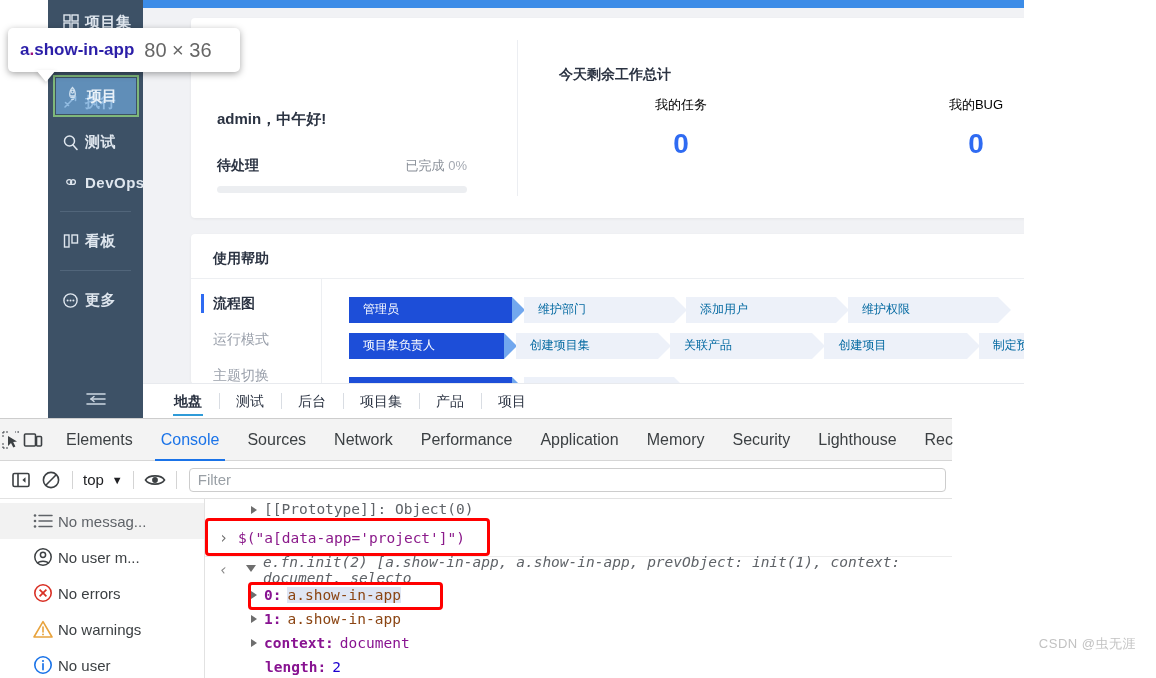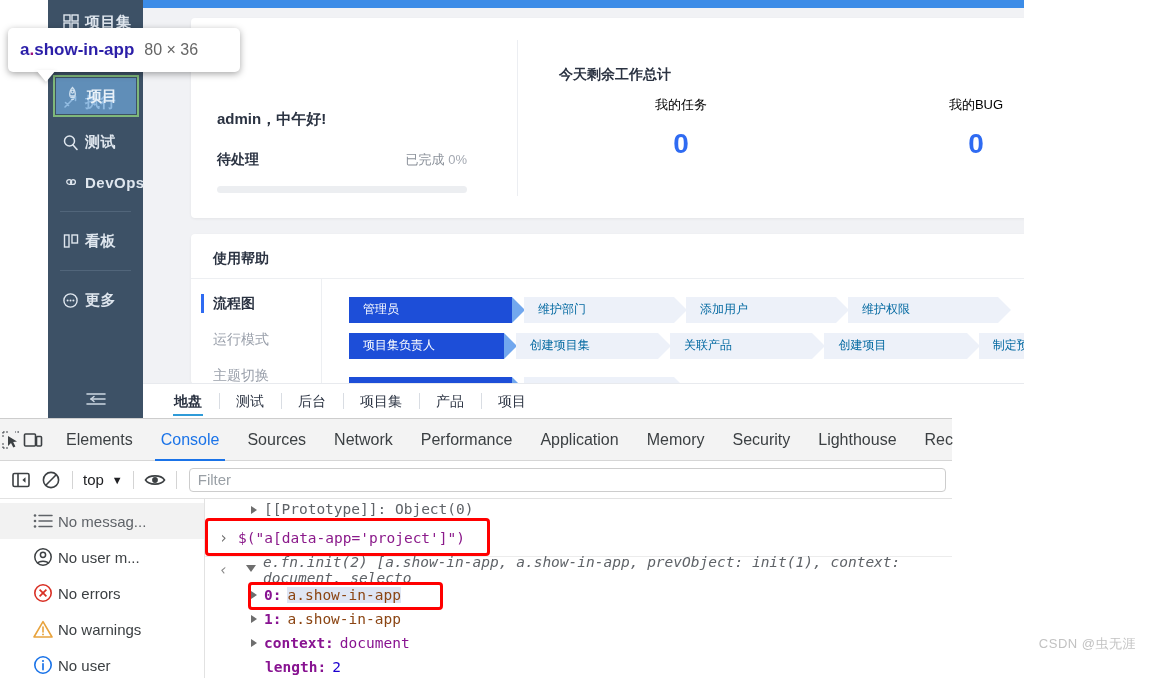--- a/index.html
+++ b/index.html
@@ -50,35 +50,35 @@
   
   .el-tooltip {
     position: absolute; left: 8px; top: 28px; width: 232px; height: 44px;
     background: #ffffff; border-radius: 5px;
     box-shadow: 0 2px 7px rgba(0,0,0,.35);
     display: flex; align-items: center; padding: 0 12px; gap: 10px;
     z-index: 40;
   }
   .el-tooltip .tag { font-family: "Liberation Sans", sans-serif; font-size: 17px; font-weight: 700; color: #2b1ea8; white-space: nowrap; }
   .el-tooltip .tag .dot { color: #a1127e; }
-  .el-tooltip .dims { font-size: 16px; color: #666; white-space: nowrap; text-align: right; }
+  .el-tooltip .dims { font-size: 20px; color: #666; white-space: nowrap; text-align: right; }
   .el-tooltip-arrow {
     position: absolute; left: 36px; top: 70px; width: 0; height: 0;
     border-left: 10px solid transparent; border-right: 10px solid transparent;
     border-top: 12px solid #ffffff; z-index: 41;
     filter: drop-shadow(0 2px 2px rgba(0,0,0,.2));
   }
 
   
   .card { position: absolute; background: #fff; border-radius: 4px; box-shadow: 0 1px 3px rgba(0,0,0,.06); }
   .card-top { left: 143px; top: 18px; width: 1040px; height: 200px; }
   .card-top .divider-v { position: absolute; left: 326px; top: 22px; width: 1px; height: 156px; background: #eceef2; }
 
   .greet { position: absolute; left: 26px; top: 92px; font-size: 15px; font-weight: 700; color: #2b3342; }
-  .pending-row { position: absolute; left: 26px; top: 133px; width: 250px; display: flex; justify-content: space-between; align-items: center; }
+  .pending-row { position: absolute; left: 26px; top: 139px; width: 250px; display: flex; justify-content: space-between; align-items: center; }
   .pending-row .lab { font-size: 14px; font-weight: 700; color: #2b3342; }
   .pending-row .done { font-size: 13px; color: #8a9099; }
   .pending-row .done b { font-weight: 400; color: #a4a9b2; }
   .progress { position: absolute; left: 26px; top: 168px; width: 250px; height: 7px; background: #eceef1; border-radius: 4px; }
 
   .stat-title { position: absolute; left: 368px; top: 48px; font-size: 14px; font-weight: 700; color: #2b3342; }
   .stat { position: absolute; top: 78px; text-align: center; width: 130px; }
   .stat .k { font-size: 13px; color: #000000; }
   .stat .v { margin-top: 14px; font-size: 28px; font-weight: 700; color: #2f6bf2; }
   .stat.a { left: 425px; }

